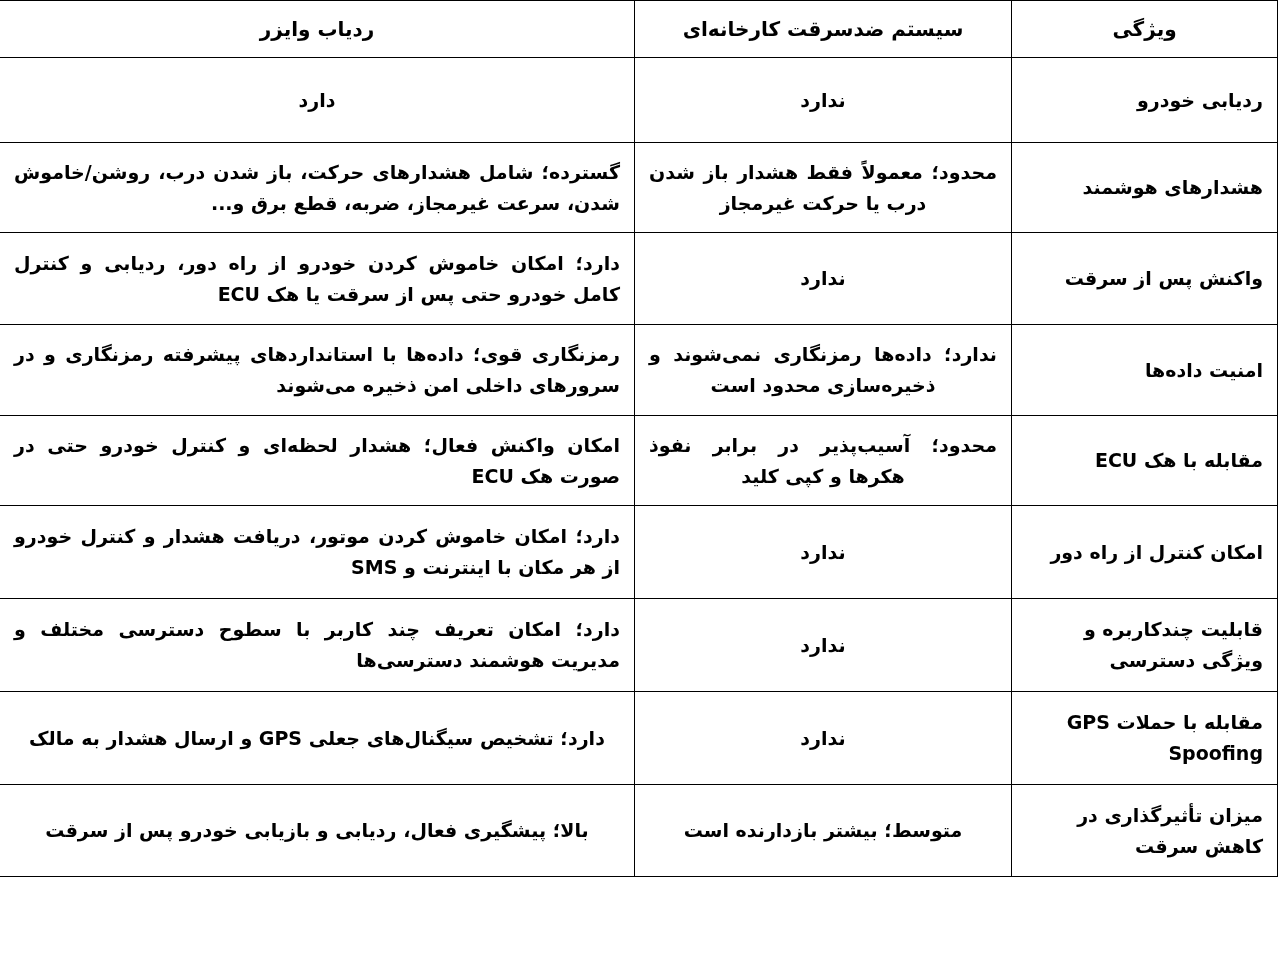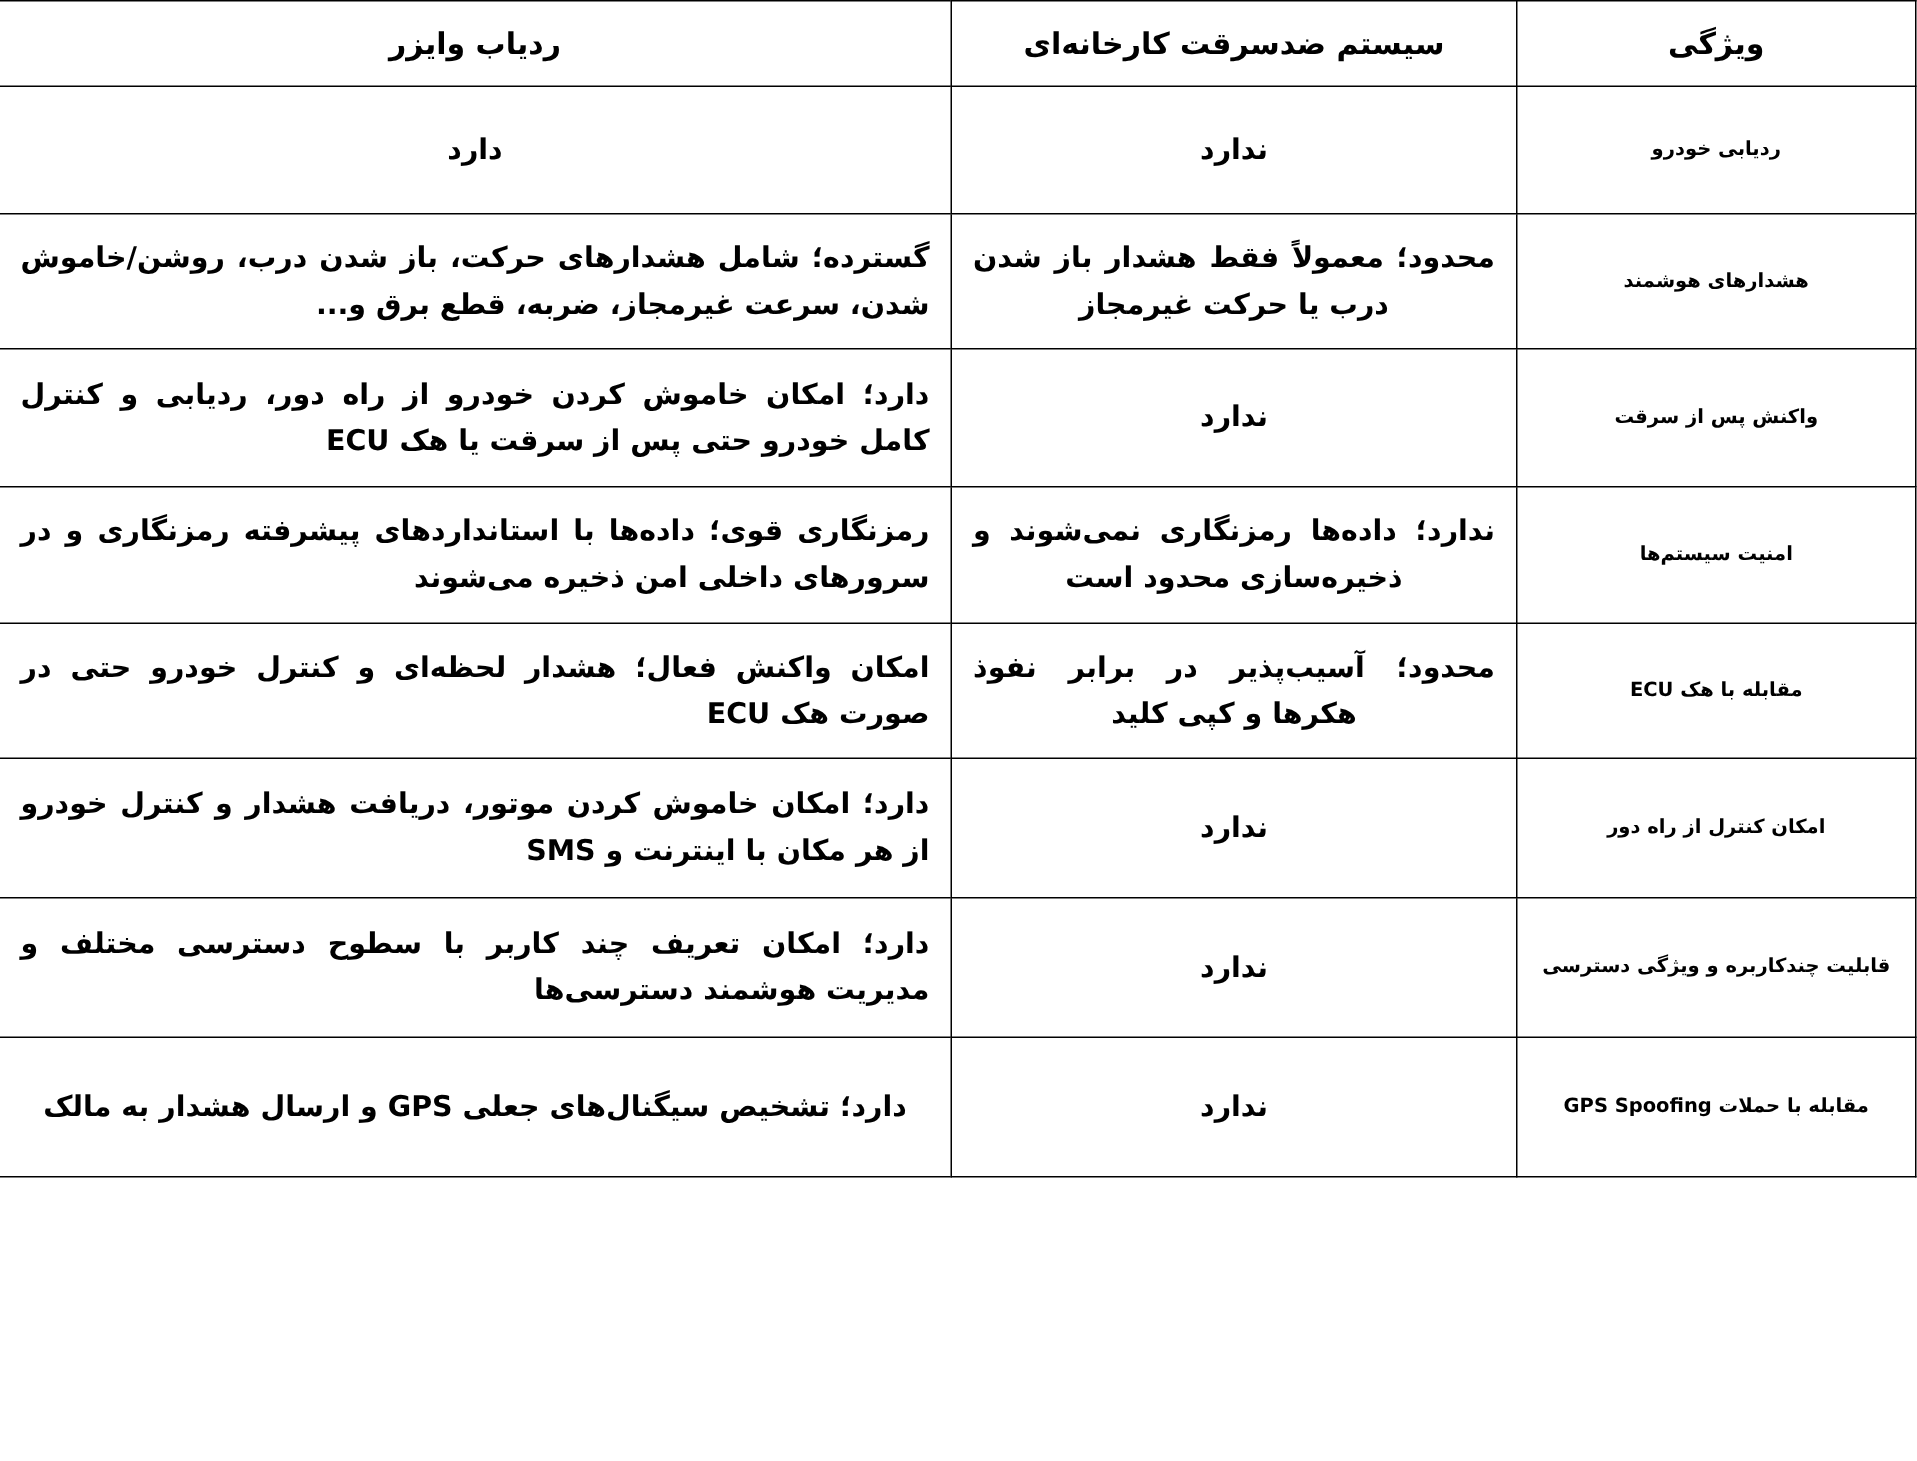--- a/index.html
+++ b/index.html
@@ -42,22 +42,22 @@
   th.hdr {
     font-weight: bold;
     font-size: 20px;
     text-align: center;
     height: 57px;
     padding-top: 4px;
     padding-bottom: 4px;
   }
   td.feature {
     font-weight: bold;
-    font-size: 13px;
-    text-align: center;
+    font-size: 19px;
+    text-align: right;
   }
   td.cell {
     font-size: 19px;
     font-weight: bold;
     text-align: center;
   }
   td.cell.long {
     text-align: justify;
     text-align-last: center;
   }
@@ -106,21 +106,21 @@
         <td class="feature">هشدارهای هوشمند</td>
         <td class="cell long">محدود؛ معمولاً فقط هشدار باز شدن درب یا حرکت غیرمجاز</td>
         <td class="cell wide">گسترده؛ شامل هشدارهای حرکت، باز شدن درب، روشن/خاموش شدن، سرعت غیرمجاز، ضربه، قطع برق و...</td>
       </tr>
       <tr class="r-4">
         <td class="feature">واکنش پس از سرقت</td>
         <td class="cell">ندارد</td>
         <td class="cell wide">دارد؛ امکان خاموش کردن خودرو از راه دور، ردیابی و کنترل کامل خودرو حتی پس از سرقت یا هک ECU</td>
       </tr>
       <tr class="r-5">
-        <td class="feature">امنیت سیستم‌ها</td>
+        <td class="feature">امنیت داده‌ها</td>
         <td class="cell long">ندارد؛ داده‌ها رمزنگاری نمی‌شوند و ذخیره‌سازی محدود است</td>
         <td class="cell wide">رمزنگاری قوی؛ داده‌ها با استانداردهای پیشرفته رمزنگاری و در سرورهای داخلی امن ذخیره می‌شوند</td>
       </tr>
       <tr class="r-6">
         <td class="feature">مقابله با هک ECU</td>
         <td class="cell long">محدود؛ آسیب‌پذیر در برابر نفوذ هکرها و کپی کلید</td>
         <td class="cell wide">امکان واکنش فعال؛ هشدار لحظه‌ای و کنترل خودرو حتی در صورت هک ECU</td>
       </tr>
       <tr class="r-7">
         <td class="feature">امکان کنترل از راه دور</td>
@@ -130,15 +130,20 @@
       <tr class="r-9">
         <td class="feature">قابلیت چندکاربره و ویژگی دسترسی</td>
         <td class="cell">ندارد</td>
         <td class="cell wide">دارد؛ امکان تعریف چند کاربر با سطوح دسترسی مختلف و مدیریت هوشمند دسترسی‌ها</td>
       </tr>
       <tr class="r-10">
         <td class="feature">مقابله با حملات GPS Spoofing</td>
         <td class="cell">ندارد</td>
         <td class="cell">دارد؛ تشخیص سیگنال‌های جعلی GPS و ارسال هشدار به مالک</td>
       </tr>
+      <tr class="r-11">
+        <td class="feature">میزان تأثیرگذاری در کاهش سرقت</td>
+        <td class="cell">متوسط؛ بیشتر بازدارنده است</td>
+        <td class="cell">بالا؛ پیشگیری فعال، ردیابی و بازیابی خودرو پس از سرقت</td>
+      </tr>
     </tbody>
   </table>
 </div>
 
 </body></html>

